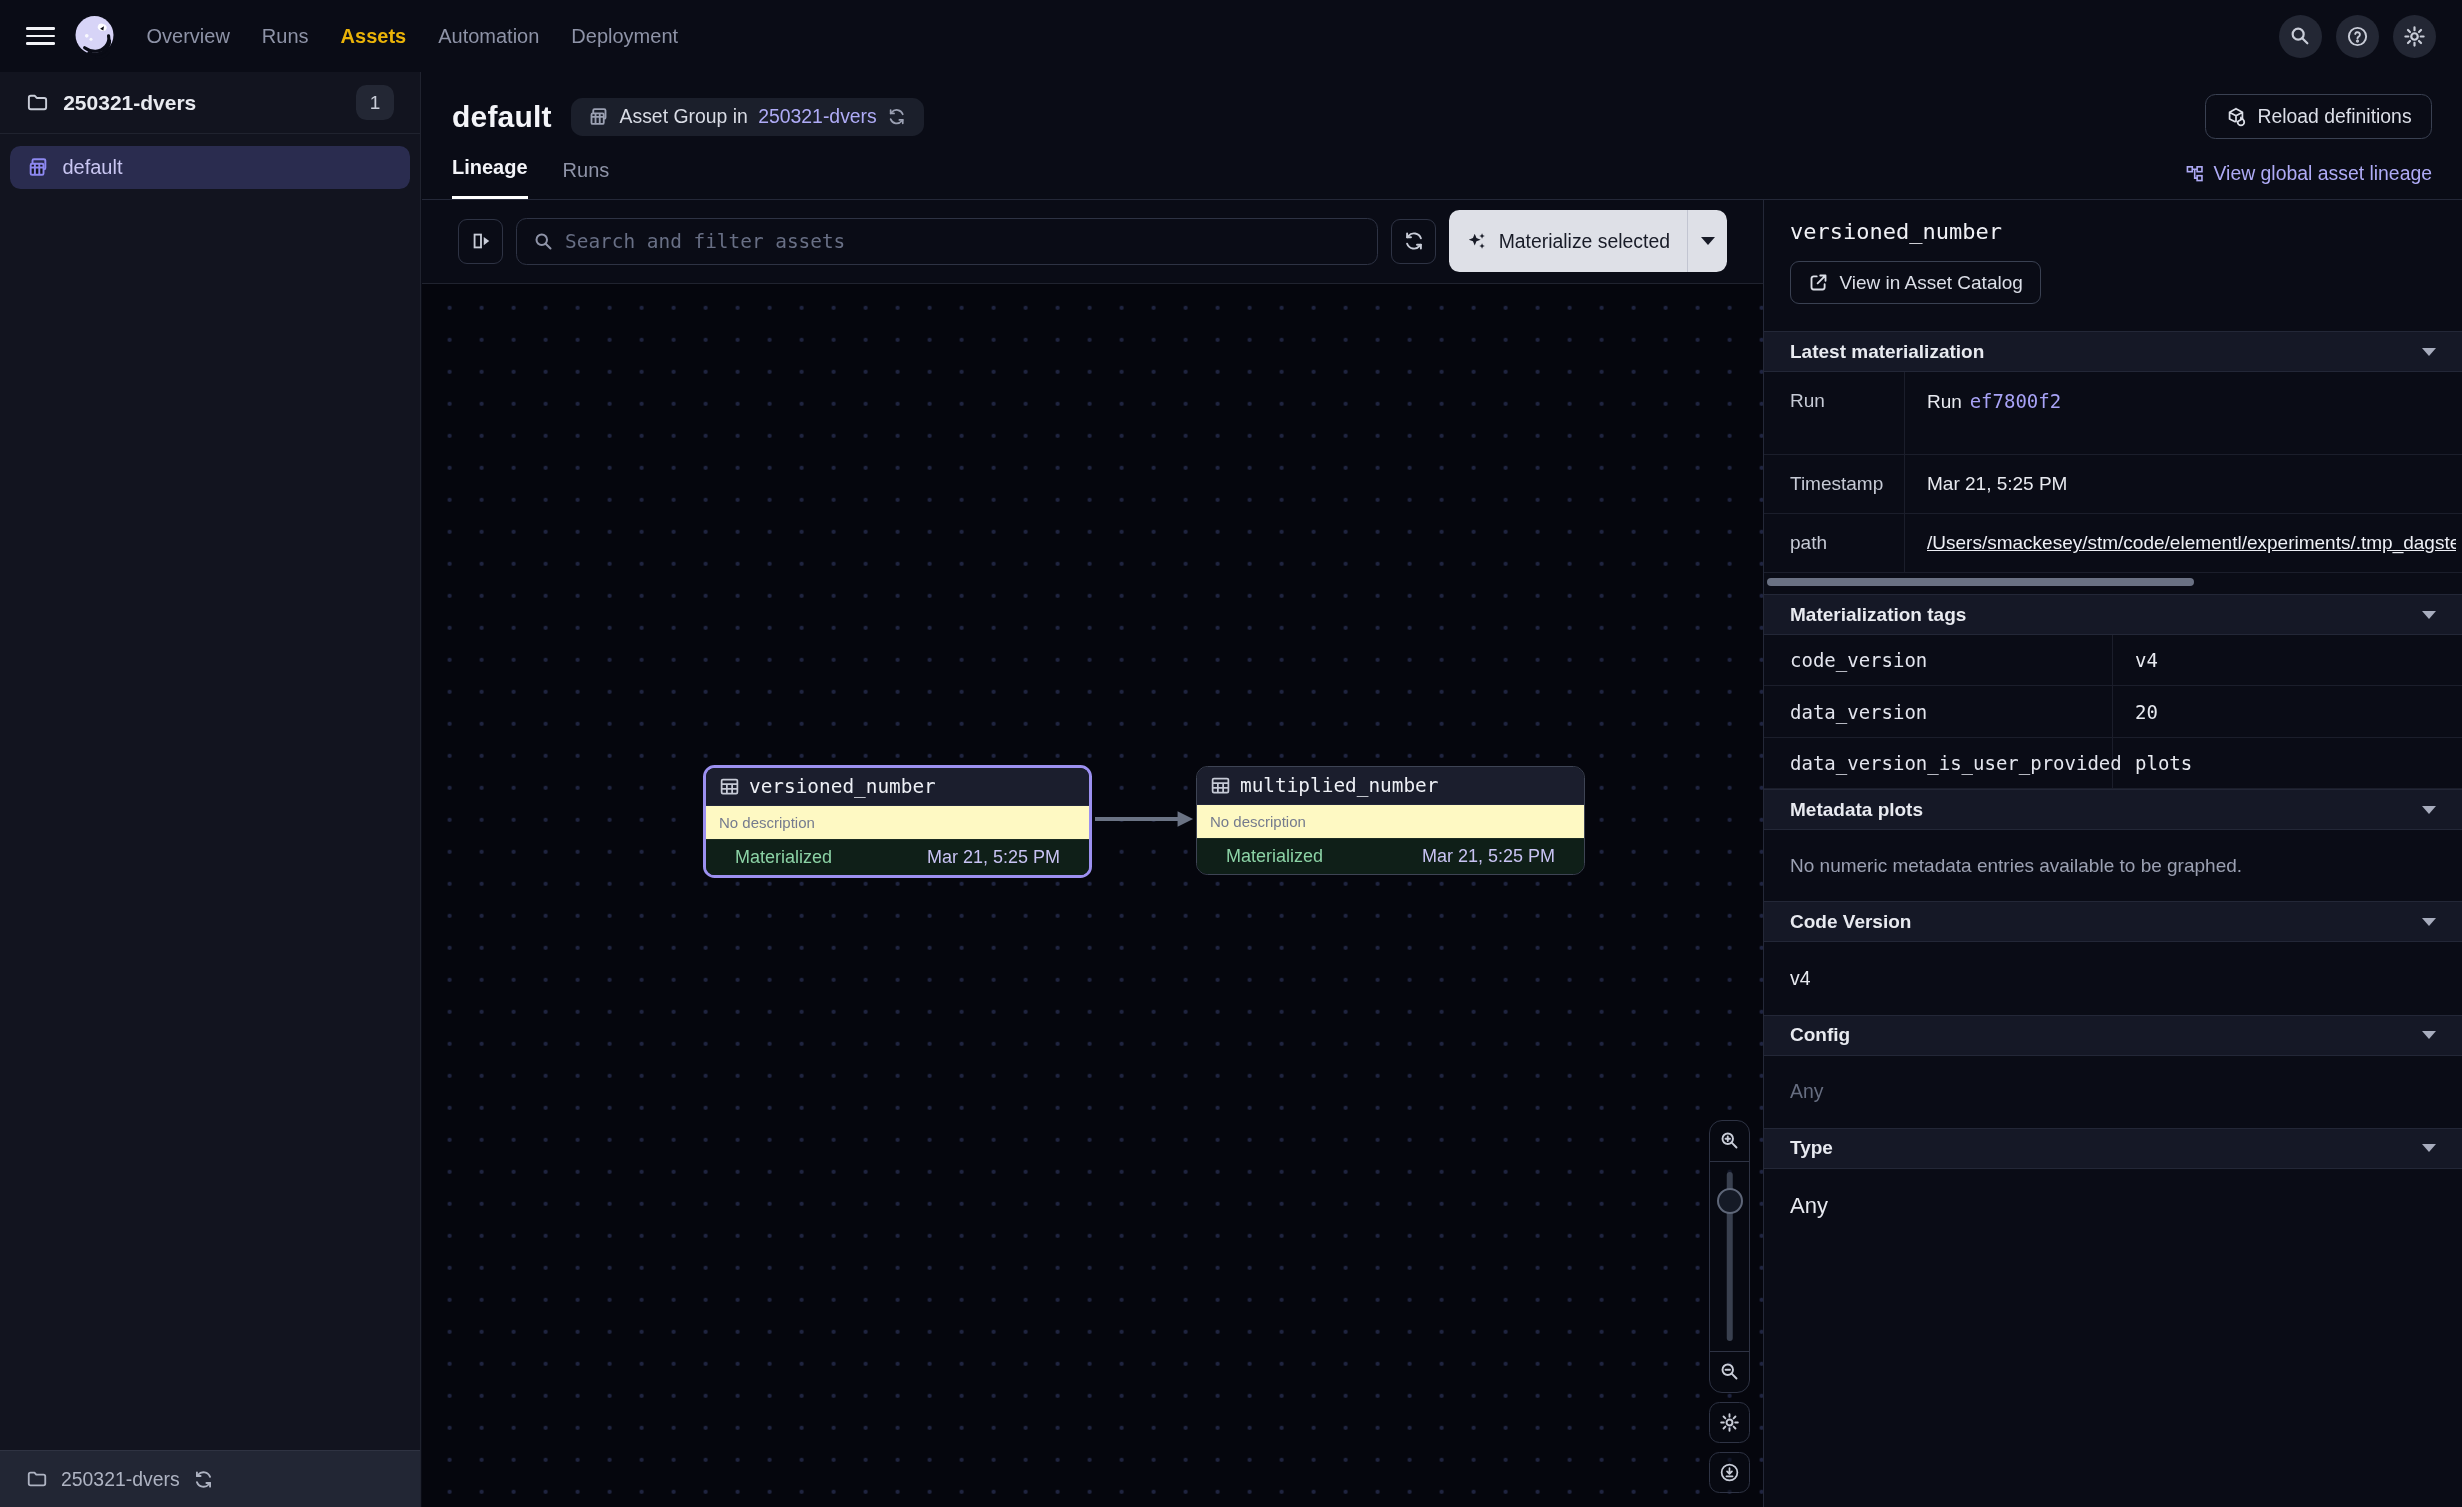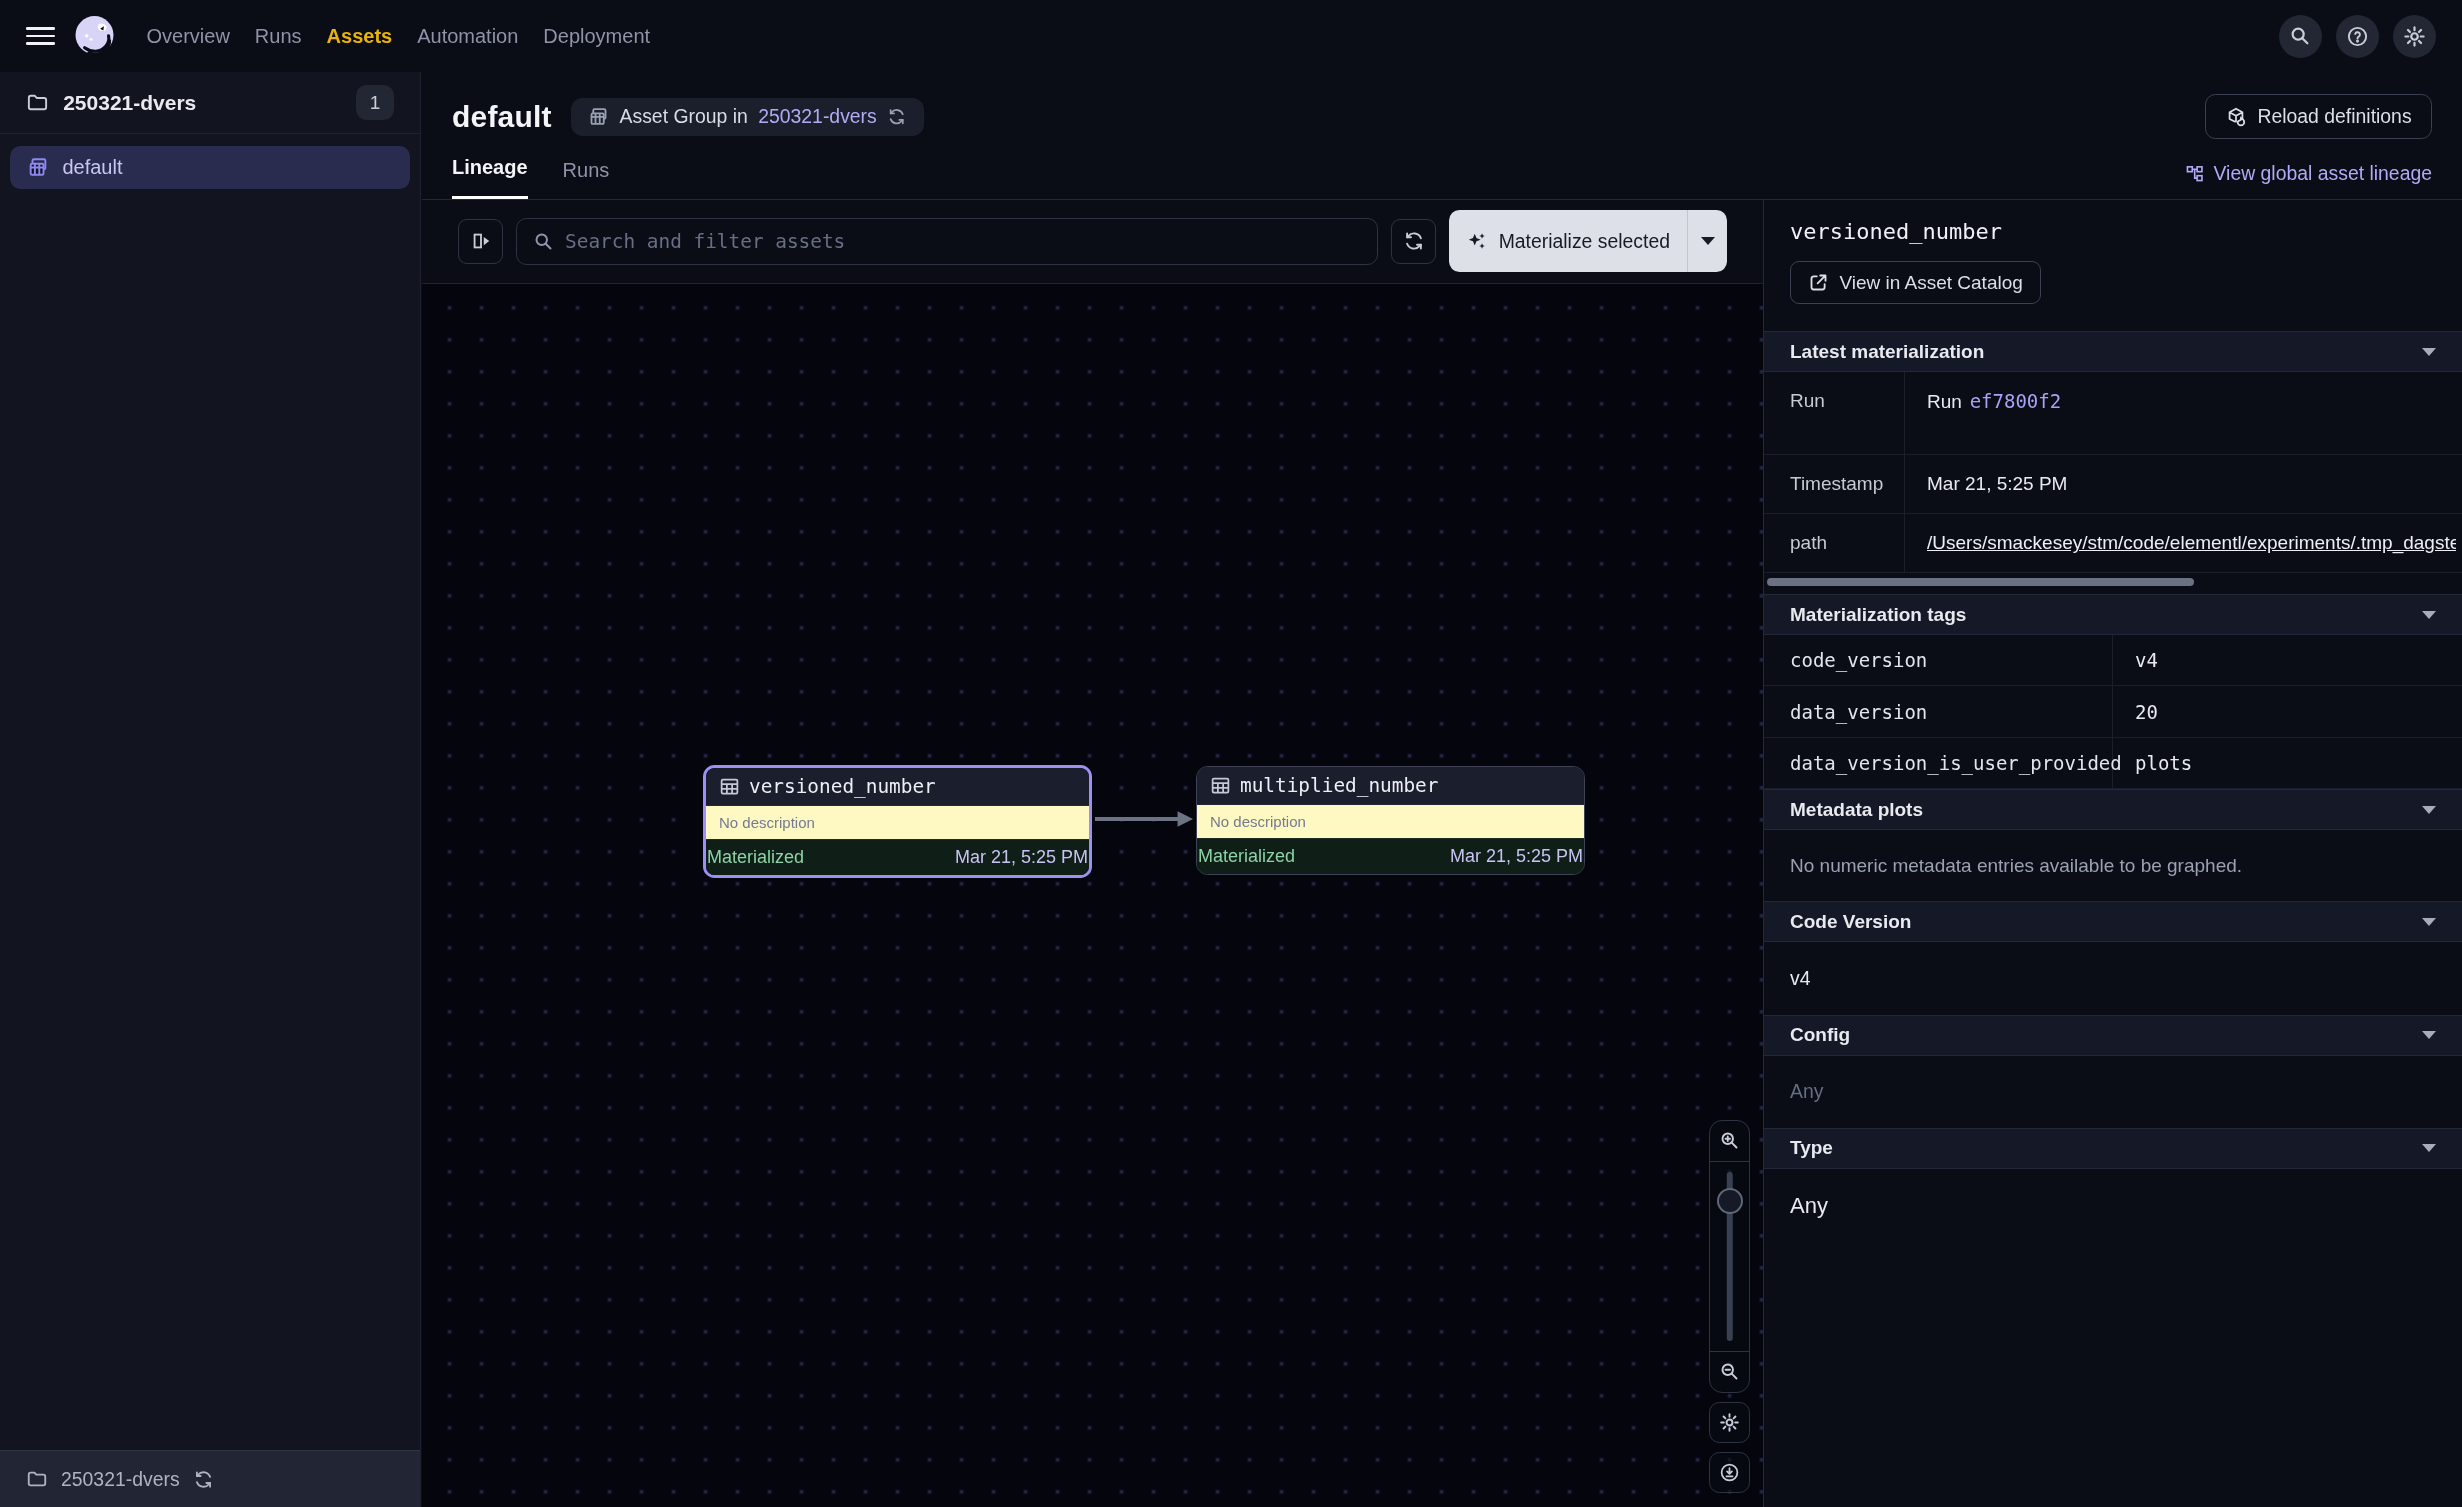--- a/index.html
+++ b/index.html
@@ -13,21 +13,21 @@
   svg { display:block; }
   .icon { flex:none; display:flex; align-items:center; justify-content:center; }
 
   
   .topnav { position:absolute; top:0; left:0; right:0; height:72px;
     display:flex; align-items:center; padding:0 26px; }
   .hamburger { width:28.5px; height:28.5px; display:flex; flex-direction:column;
     justify-content:center; gap:5.2px; cursor:pointer; margin-right:17px; }
   .hamburger i { display:block; height:2.6px; border-radius:1.3px; background:#F2F3F7; }
   .logo { width:45px; height:45px; margin-right:30px; }
-  .navlinks { display:flex; align-items:center; gap:25px; }
+  .navlinks { display:flex; align-items:center; gap:32px; }
   .navlink { font-size:20px; font-weight:500; color:#8E93A7; cursor:pointer; }
   .navlink.active { color:#eab308; font-weight:700; }
   .topnav-right { margin-left:auto; display:flex; align-items:center; gap:14.2px; }
   .circle-btn { width:43px; height:43px; border-radius:50%; background:#232734;
     display:flex; align-items:center; justify-content:center; color:#C9CDD8; cursor:pointer; }
 
   
   .sidebar { position:absolute; top:72px; left:0; width:421px; bottom:0;
     background:#12141F; border-right:0.6px solid #20232F; }
   .repo-row { height:62px; display:flex; align-items:center; gap:14.2px;
@@ -94,21 +94,21 @@
   .asset-node { position:absolute; width:389px; border-radius:11.6px; overflow:hidden;
     cursor:pointer; background:#07090F; }
   .asset-node.selected { border:3.2px solid #9C90F0; }
   .asset-node.normal { border:1.9px solid #3E4454; }
   .node-head { height:37px; background:#1B1E2D; display:flex; align-items:center;
     gap:9px; padding:0 13px; color:#C6CAD6; }
   .node-name { font-size:19.4px; color:#EDEFF5; }
   .node-desc { height:34px; background:#fef9c3; border-top:0.6px solid #23273A;
     display:flex; align-items:center; padding:0 13px; font-size:15px; color:#757B8E; }
   .node-status { height:36px; background:#0F1F18; border-top:0.6px solid #1C2C22;
-    display:flex; align-items:center; justify-content:space-between; padding:0 1px; }
+    display:flex; align-items:center; justify-content:space-between; padding:0 29px; }
   .node-status .st { font-size:18px; color:#8CD3A6; }
   .node-status .ts { font-size:18px; color:#C8C3F3; }
 
   .edge-svg { position:absolute; pointer-events:none; }
 
   
   .zoomctl { position:absolute; left:1287px; top:836px; width:41px; }
   .zoom-stack { border:1.3px solid #2E3344; border-radius:13px; overflow:hidden;
     background:rgba(10,12,22,.55); }
   .zoom-btn { height:41px; display:flex; align-items:center; justify-content:center;

